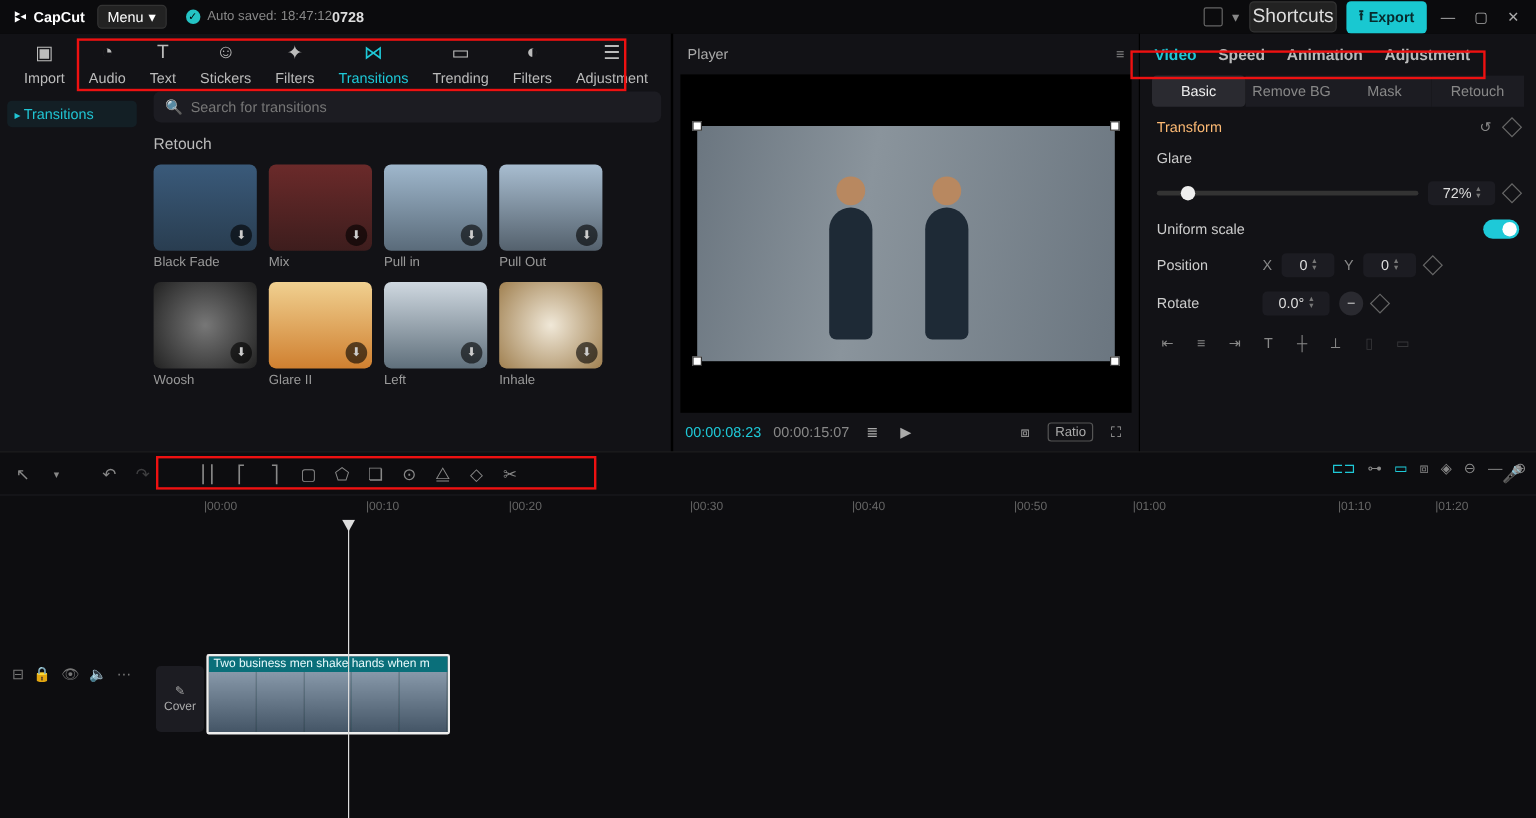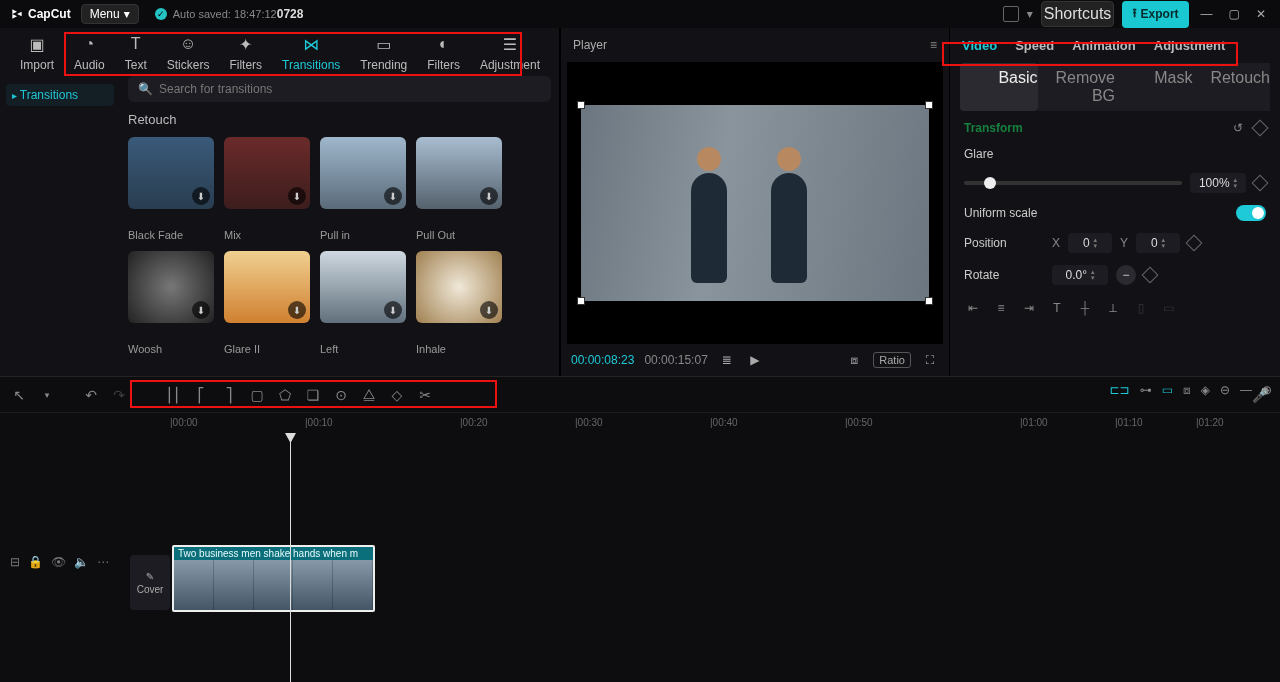--- a/index.html
+++ b/index.html
@@ -24,21 +24,21 @@
 .tool-item .ti-ico { width:20px; height:20px; display:flex; align-items:center; justify-content:center; font-size:16px;}
 .red-box-1 { position:absolute; left:64px; top:32px; width:458px; height:44px; border:2px solid #e11; pointer-events:none;}
 .left-body { display:flex; flex:1; }
 .left-side { width:120px; padding:8px 6px; }
 .side-tab { color:#20c5d4; font-size:12px; padding:4px 6px; background:rgba(32,197,212,.08); border-radius:4px;}
 .side-tab::before{content:"▸ "; font-size:10px;}
 .left-content { flex:1; padding:0 8px; display:flex; flex-direction:column; gap:6px; overflow:hidden;}
 .search { display:flex; align-items:center; gap:6px; background:#1c1c22; border-radius:6px; padding:6px 10px; color:#777; font-size:12px;}
 .section-title { color:#bbb; font-size:13px; padding:4px 0; font-weight:500;}
 .grid { display:grid; grid-template-columns: repeat(4, 86px); gap:10px 10px; }
-.thumb { display:flex; flex-direction:column; gap:20px; }
+.thumb { display:flex; flex-direction:column; gap:4px; }
 .thumb-img { width:86px; height:72px; background:#2a2a30; border-radius:6px; position:relative; overflow:hidden;}
 .thumb-img::after{ content:"⬇"; position:absolute; right:4px; bottom:4px; width:18px; height:18px; border-radius:50%; background:rgba(0,0,0,.6); color:#ccc; font-size:10px; display:flex; align-items:center; justify-content:center;}
 .thumb-label { color:#9a9a9a; font-size:11px; }
 .t1 .thumb-img{background:linear-gradient(#3a5a7a,#293d50);} 
 .t2 .thumb-img{background:linear-gradient(#6b2a2a,#3d1d1d);} 
 .t3 .thumb-img{background:linear-gradient(#9fb7cc,#5a6b7a);} 
 .t4 .thumb-img{background:linear-gradient(#a8bdd0,#54616d);} 
 .t5 .thumb-img{background:radial-gradient(circle,#777,#222);} 
 .t6 .thumb-img{background:linear-gradient(#f0d090,#d08030);} 
 .t7 .thumb-img{background:linear-gradient(#cfd8e0,#60707c);} 
@@ -58,26 +58,26 @@
 .player-ctrl .spacer{flex:1}
 .pc-ico{color:#aaa;width:18px;text-align:center;}
 .ratio-btn{border:1px solid #555;border-radius:3px;padding:1px 5px;font-size:11px;color:#aaa}
 
 .right-panel { width:330px; background:#121216; display:flex; flex-direction:column;}
 .rp-tabs { display:flex; gap:18px; padding:10px 12px; position:relative;}
 .rp-tab { color:#bbb; font-size:13px; font-weight:600;}
 .rp-tab.active{color:#1ec9d8}
 .red-box-2 { position:absolute; left:942px; top:42px; width:296px; height:24px; border:2px solid #e11; pointer-events:none;}
 .rp-sub { display:flex; padding:0 10px; gap:0;}
-.rp-sub-btn{flex:1;text-align:right;padding:6px 0;background:#1c1c22;color:#888;font-size:16px}
+.rp-sub-btn{flex:1;text-align:center;padding:6px 0;background:#1c1c22;color:#888;font-size:12px}
 .rp-sub-btn.active{background:#2a2a30;color:#eee;border-radius:4px}
 .rp-body { padding:10px 14px; display:flex; flex-direction:column; gap:12px; font-size:12px;}
 .rp-row{display:flex;align-items:center;gap:8px}
 .rp-label{color:#ccc;flex:0 0 80px}
-.rp-title{color:#15803d;font-weight:700;flex:1}
+.rp-title{color:#fdba74;font-weight:400;flex:1}
 .reset-ico{color:#888;width:16px;text-align:center}
 .slider{flex:1;height:4px;background:#333;border-radius:2px;position:relative}
 .slider .knob{position:absolute;left:20px;top:-4px;width:12px;height:12px;border-radius:50%;background:#eee}
 .numbox{background:#1c1c22;border-radius:4px;padding:3px 8px;min-width:56px;text-align:center;color:#ddd;display:flex;align-items:center;justify-content:center;gap:4px}
 .spin{display:flex;flex-direction:column;font-size:7px;color:#777;line-height:6px}
 .diamond{width:12px;height:12px;border:1px solid #666;transform:rotate(45deg)}
 .toggle{width:30px;height:16px;border-radius:8px;background:#1ec9d8;position:relative}
 .toggle::after{content:"";position:absolute;right:2px;top:2px;width:12px;height:12px;border-radius:50%;background:#fff}
 .xyrow .numbox{min-width:44px}
 .circle-btn{width:20px;height:20px;border-radius:50%;background:#2a2a30;color:#ccc;display:flex;align-items:center;justify-content:center;font-size:12px}
@@ -274,21 +274,21 @@
         <span class="diamond"></span>
       </div>
       <div class="rp-row">
         <div class="rp-label">Glare</div>
       </div>
       <div class="rp-row">
         <div class="slider">
             <div class="knob"></div>
           </div>
         <div class="numbox">
-            <span>100%</span>
+            <span>72%</span>
             <div class="spin">▴<br>▾</div>
           </div>
         <span class="diamond"></span>
       </div>
       <div class="rp-row">
         <div class="rp-label" style="flex:1">Uniform scale</div>
         <div class="toggle"></div>
       </div>
       <div class="rp-row xyrow">
         <div class="rp-label">Position</div>
@@ -354,25 +354,25 @@
       <span>⧈</span>
       <span>◈</span>
       <span>⊖</span>
       <span>—</span>
       <span>⊕</span>
     </div>
   </div>
   <div class="tl-ruler">
     <span style="left:170px">|00:00</span>
     <span style="left:305px">|00:10</span>
-    <span style="left:460px">|00:20</span>
+    <span style="left:424px">|00:20</span>
     <span style="left:575px">|00:30</span>
     <span style="left:710px">|00:40</span>
     <span style="left:845px">|00:50</span>
-    <span style="left:1020px">|01:00</span>
+    <span style="left:944px">|01:00</span>
     <span style="left:1115px">|01:10</span>
     <span style="left:1196px">|01:20</span>
   </div>
   <div class="tl-body">
     <div class="track-head">
       <span>⊟</span>
       <span>🔒</span>
       <span>👁</span>
       <span>🔈</span>
       <span>⋯</span>

